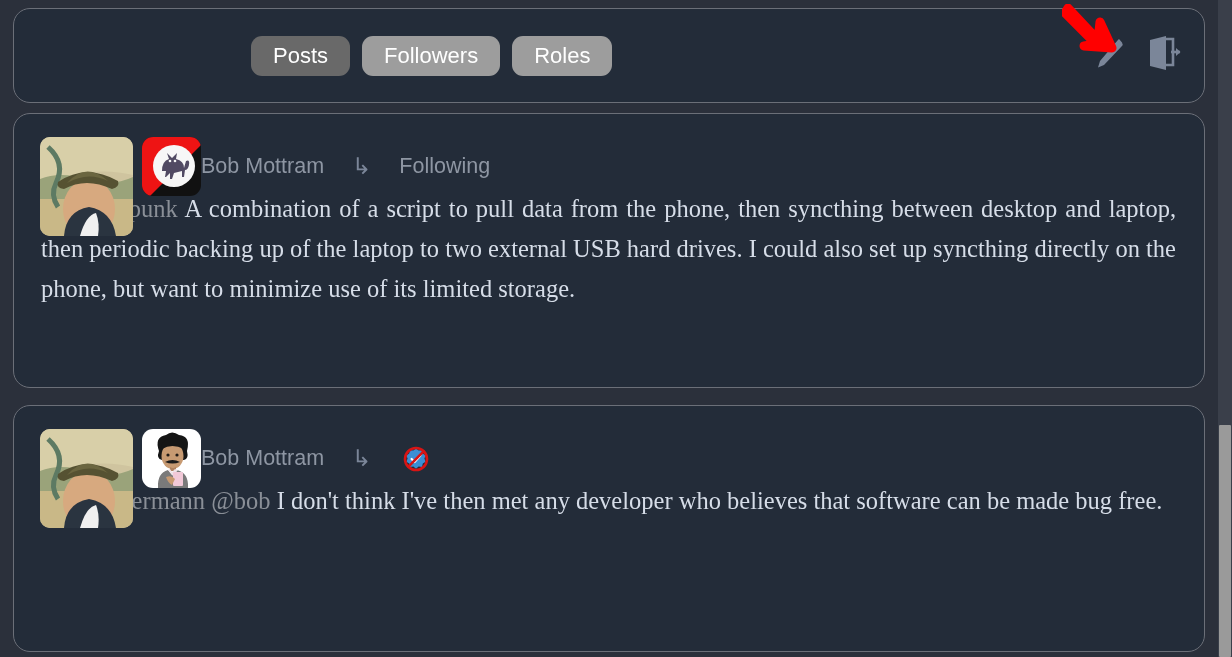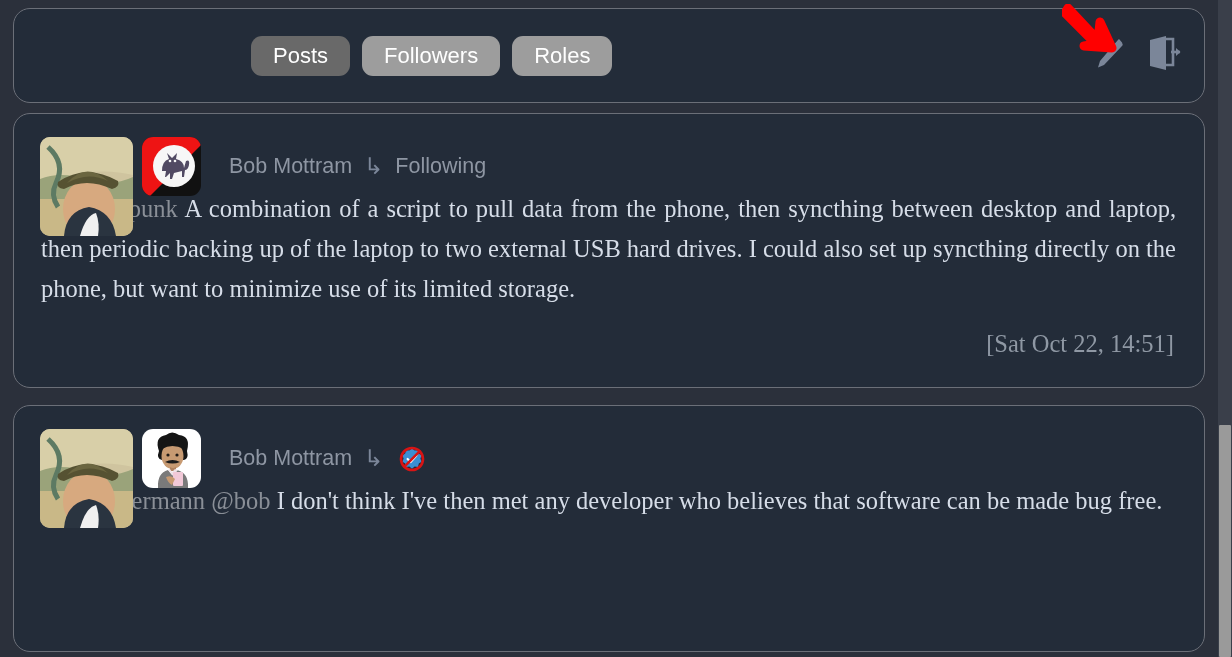--- a/index.html
+++ b/index.html
@@ -124,22 +124,22 @@
     height: 59px;
     border-radius: 11px;
     flex: 0 0 auto;
     margin-left: 9px;
     overflow: hidden;
     position: relative;
   }
   .name-row {
     display: flex;
     align-items: center;
-    gap: 12px;
-    margin-left: 28px;
+    gap: 28px;
+    margin-left: 0;
     height: 59px;
   }
   .author-name, .recipient-name {
     color: #8e96a3;
     font-size: 21.5px;
     font-family: "Liberation Sans", sans-serif;
     white-space: nowrap;
   }
   .reply-arrow {
     color: #7b8699;
@@ -293,21 +293,20 @@
         <span class="recipient-name">Following</span>
       </div>
 
     </div>
 
     <div class="post-body">
       <span class="body-first-line"></span><span class="mention">@kawaiipunk</span>
       <span>A combination of a script to pull data from the phone, then syncthing between desktop and laptop, then periodic backing up of the laptop to two external USB hard drives. I could also set up syncthing directly on the phone, but want to minimize use of its limited storage.</span>
     </div>
 
-    <div class="timestamp">[Sat Oct 22, 14:51]</div>
 
   </div>
 
   <div class="card post-card" id="post-1">
 
     <div class="post-head">
 
       <div class="avatar-photo">
         <svg width="93" height="99" viewBox="0 0 93 99" preserveAspectRatio="none">
           <rect width="93" height="99" fill="#cfc49f"></rect>

